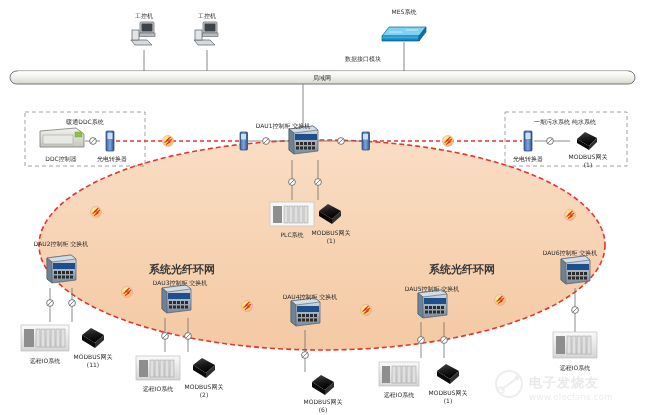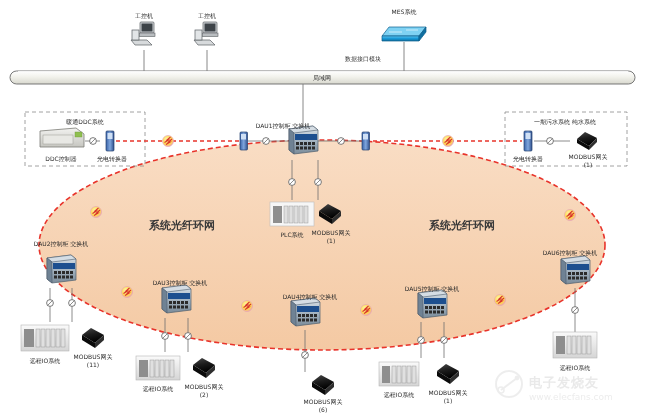--- a/index.html
+++ b/index.html
@@ -1,21 +1,21 @@
 <!DOCTYPE html>
 <html><head>
 <meta charset="utf-8">
 <style>
   html,body{margin:0;padding:0;background:#ffffff;}
   body{width:645px;height:415px;position:relative;overflow:hidden;
        font-family:"DejaVu Sans","Liberation Sans",sans-serif;color:#222;}
   #stage{position:absolute;left:0;top:0;width:645px;height:415px;}
   .lbl{position:absolute;font-size:6px;line-height:7px;color:#2b2b2b;
        white-space:nowrap;text-align:center;transform:translateX(-50%);}
-  .lbl.b{font-weight:bold;}
+  .lbl.b{font-weight:bold;margin-top:44px;}
   svg{overflow:visible;}
   .wm{position:absolute;right:4px;bottom:3px;opacity:.45;}
   .wm-txt{font-size:13px;font-weight:bold;color:#c9c9c9;letter-spacing:1px;}
 </style>
 </head>
 <body>
 
 <div id="stage">
 
 <svg width="645" height="415" viewBox="0 0 645 415">

